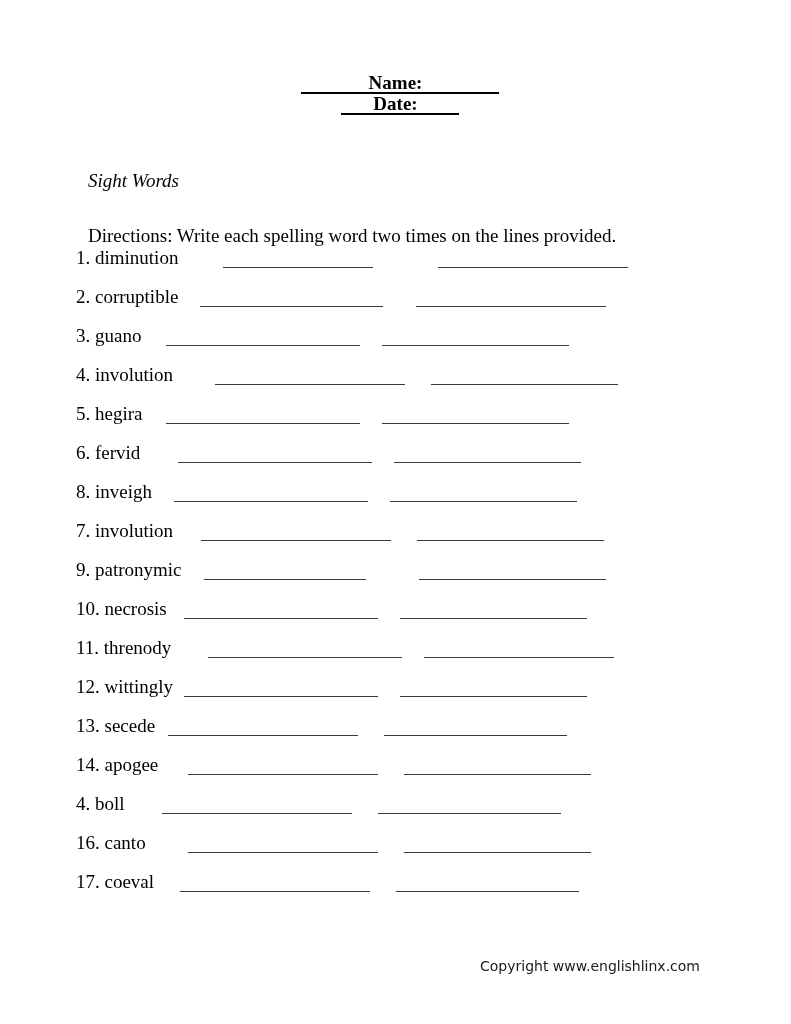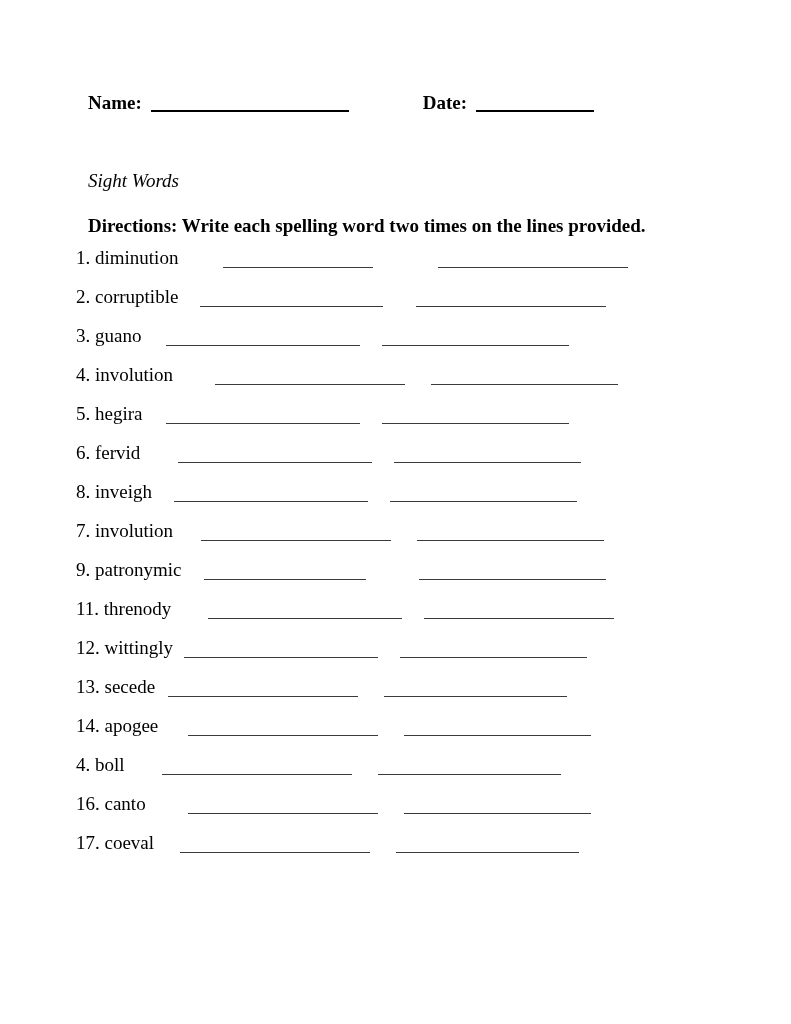--- a/index.html
+++ b/index.html
@@ -18,25 +18,26 @@
     height: 1024px;
     margin: 0 auto;
     background: #ffffff;
     overflow: hidden;
   }
 
   
   .header-row {
     position: absolute;
     left: 88px;
-    top: 88px;
+    top: 73px;
     width: 615px;
     height: 24px;
     display: flex;
-    align-items: flex-end;
+    align-items: center;
+    flex-direction: column;
   }
   .field-label {
     font-size: 19px;
     font-weight: bold;
     white-space: nowrap;
     line-height: 1;
   }
   .rule-bold {
     border-bottom: 2.4px solid #000;
     height: 14px;
@@ -65,25 +66,24 @@
     top: 170px;
     font-size: 19px;
     font-style: italic;
     line-height: 1.2;
   }
 
   
   .directions {
     position: absolute;
     left: 88px;
-    top: 215px;
-    font-size: 19px;
-    line-height: 1.2;
-    white-space: nowrap;
-    font-weight: bold;
+    top: 225px;
+    font-size: 19px;
+    line-height: 1.2;
+    white-space: nowrap;
   }
 
   
   .word-list {
     position: absolute;
     left: 76px;
     top: 247px;
     width: 660px;
   }
   .word-row {
@@ -175,20 +175,25 @@
         <span class="word-label">7. involution</span>
         <span class="blank-rule" style="left: 125px; width: 190px;"></span>
         <span class="blank-rule" style="left: 341px; width: 187px;"></span>
       </div>
       <div class="word-row">
         <span class="word-label">9. patronymic</span>
         <span class="blank-rule" style="left: 128px; width: 162px;"></span>
         <span class="blank-rule" style="left: 343px; width: 187px;"></span>
       </div>
       <div class="word-row">
+        <span class="word-label">10. necrosis</span>
+        <span class="blank-rule" style="left: 108px; width: 194px;"></span>
+        <span class="blank-rule" style="left: 324px; width: 187px;"></span>
+      </div>
+      <div class="word-row">
         <span class="word-label">11. threnody</span>
         <span class="blank-rule" style="left: 132px; width: 194px;"></span>
         <span class="blank-rule" style="left: 348px; width: 190px;"></span>
       </div>
       <div class="word-row">
         <span class="word-label">12. wittingly</span>
         <span class="blank-rule" style="left: 108px; width: 194px;"></span>
         <span class="blank-rule" style="left: 324px; width: 187px;"></span>
       </div>
       <div class="word-row">
@@ -211,14 +216,15 @@
         <span class="blank-rule" style="left: 112px; width: 190px;"></span>
         <span class="blank-rule" style="left: 328px; width: 187px;"></span>
       </div>
       <div class="word-row">
         <span class="word-label">17. coeval</span>
         <span class="blank-rule" style="left: 104px; width: 190px;"></span>
         <span class="blank-rule" style="left: 320px; width: 183px;"></span>
       </div>
     </div>
 
+  <div class="footer">Copyright www.englishlinx.com</div>
 
 </div>
 
 </body></html>

